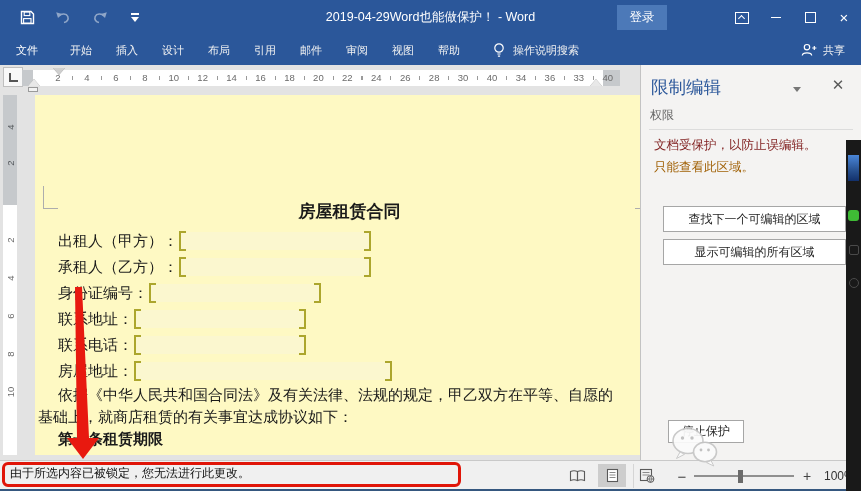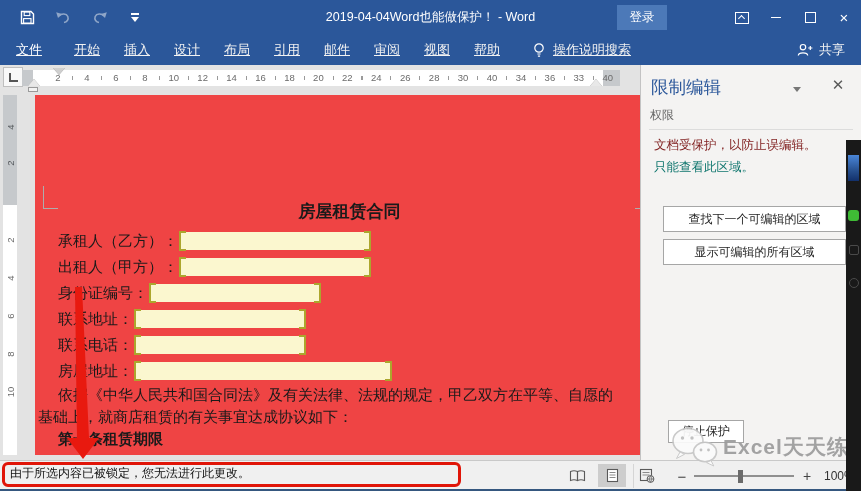--- a/index.html
+++ b/index.html
@@ -19,21 +19,21 @@
   .winctrls{position:absolute;right:0;top:0;height:35px;display:flex;}
   .winctrl{width:34px;height:35px;display:flex;align-items:center;justify-content:center;color:#fff;}
   .ribbonopts-box{width:12px;height:10px;border:1px solid #fff;position:relative;}
   .ribbonopts-box::after{content:"";position:absolute;left:3px;top:3.5px;width:4px;height:4px;
              border-top:1.5px solid #fff;border-right:1.5px solid #fff;transform:rotate(-45deg);}
   .minbar{width:10px;height:1.5px;background:#fff;}
   .maxbox{width:9px;height:9px;border:1px solid #fff;}
   .closex{font-size:15px;line-height:1;}
   
   .tabrow{position:absolute;top:35px;left:0;right:0;height:30px;background:#2B579A;color:#F2F2F2;
-          display:flex;align-items:center;font-size:13px;text-decoration:underline;}
+          display:flex;align-items:center;font-size:11px;}
   .tabs{display:flex;align-items:center;padding-left:4px;}
   .rtab{padding:0 12px;line-height:30px;white-space:nowrap;}
   .rtab:first-child{margin-right:8px;color:#fff;}
   .tellme{display:flex;align-items:center;gap:7px;margin-left:20px;}
   .share{position:absolute;right:16px;top:0;height:30px;display:flex;align-items:center;gap:6px;justify-content:space-between;}
   
   .docarea{position:absolute;top:65px;left:0;width:640px;height:395px;background:#E3E3E3;overflow:hidden;}
   .tabsel{position:absolute;left:3px;top:2px;width:18px;height:18px;background:#F8F8F8;border:1px solid #BFBFBF;}
   .tabsel .lmark{position:absolute;left:5px;top:5px;width:7px;height:7px;border-left:2px solid #555;border-bottom:2px solid #555;}
   .hruler{position:absolute;left:22px;top:5px;width:598px;height:16px;background:#fff;}
@@ -45,21 +45,21 @@
       background:repeating-linear-gradient(to right,#9a9a9a 0 1px,transparent 1px 28.95px);}
   .ind-first{position:absolute;left:53px;top:3px;width:0;height:0;border-left:6px solid transparent;border-right:6px solid transparent;border-top:7px solid #CFCFCF;filter:drop-shadow(0 0 0.5px #8a8a8a);}
   .ind-hang{position:absolute;left:28px;top:14px;width:0;height:0;border-left:6px solid transparent;border-right:6px solid transparent;border-bottom:7px solid #E8E8E8;filter:drop-shadow(0 0 0.5px #8a8a8a);}
   .ind-left-box{position:absolute;left:28px;top:22px;width:10px;height:5px;background:#F2F2F2;border:1px solid #9a9a9a;box-sizing:border-box;}
   .ind-right{position:absolute;left:590px;top:14px;width:0;height:0;border-left:6px solid transparent;border-right:6px solid transparent;border-bottom:7px solid #E8E8E8;filter:drop-shadow(0 0 0.5px #8a8a8a);}
   .vruler{position:absolute;left:3px;top:30px;width:14px;bottom:5px;background:#fff;}
   .vruler .mseg-t{position:absolute;left:0;top:0;width:14px;height:110px;background:#C6C9CC;}
   .vr-nums{position:absolute;left:0;width:14px;display:flex;flex-direction:column;}
   .vr-nums span{height:38px;display:flex;align-items:center;justify-content:center;font-size:9.5px;color:#6B6B6B;transform:rotate(-90deg);}
   .vr-nums.margin span{height:36px;color:#55595d;}
-  .page{position:absolute;left:35px;top:30px;width:622px;height:360px;background:#ef4444;}
+  .page{position:absolute;left:35px;top:30px;width:622px;height:360px;background:#fef9c3;}
   .cropmark-tl{position:absolute;left:8px;top:91px;width:14px;height:22px;border-left:1px solid #ADADAD;border-bottom:1px solid #ADADAD;}
   .cropmark-tr{position:absolute;right:1px;top:91px;width:20px;height:22px;border-right:1px solid #ADADAD;border-bottom:1px solid #ADADAD;}
   .doc-content{position:absolute;left:23px;right:16px;top:104px;font-family:"Liberation Serif","DejaVu Serif",serif;
                font-size:15px;color:#1a1a1a;}
   .doc-title{text-align:center;font-size:17px;font-weight:bold;height:29px;line-height:26px;}
   .doc-row{height:26px;display:flex;align-items:center;white-space:nowrap;}
   .doc-label{white-space:nowrap;}
   .doc-field{position:relative;display:inline-block;height:18px;background:#FBF7CF;margin-left:2px;}
   .doc-field::before{content:"";position:absolute;left:-1px;top:-1px;bottom:-1px;width:5px;
       border:2px solid #ACA62D;border-right:none;}
@@ -70,21 +70,21 @@
   .doc-heading{height:22px;line-height:22px;font-weight:bold;white-space:nowrap;}
   .arrow-svg{position:absolute;left:0;top:0;z-index:40;pointer-events:none;}
   
   .panel{position:absolute;left:640px;top:65px;right:0;height:395px;background:#F4F3F2;border-left:1px solid #C3C3C3;box-sizing:border-box;}
   .panel-title{position:absolute;left:10px;top:10px;font-size:17.5px;color:#2B579A;}
   .panel-caret{position:absolute;left:152px;top:22px;border-left:4.5px solid transparent;border-right:4.5px solid transparent;border-top:5px solid #777;}
   .panel-close{position:absolute;left:186px;top:9px;width:22px;height:22px;display:flex;align-items:center;justify-content:center;color:#595959;font-size:15px;}
   .panel-section{position:absolute;left:9px;top:42px;font-size:12px;color:#666;}
   .panel-sep{position:absolute;left:8px;right:8px;top:64px;height:1px;background:#DCDCDC;}
   .panel-desc1{position:absolute;left:13px;top:72px;font-size:12.5px;color:#7f1d1d;}
-  .panel-desc2{position:absolutE;left:13px;top:94px;font-size:12.5px;color:#0f766e;}
+  .panel-desc2{position:absolutE;left:13px;top:94px;font-size:12.5px;color:#a16207;}
   .pbtn{position:absolute;left:22px;width:183px;height:26px;background:#fff;border:1px solid #A6A6A6;
         font-size:12px;color:#262626;display:flex;align-items:center;justify-content:center;box-sizing:border-box;}
   .pbtn.find{top:141px;}
   .pbtn.show{top:174px;}
   .chk-row{position:absolute;left:22px;top:204px;display:flex;align-items:center;gap:6px;font-size:12.5px;color:#262626;}
   .chk-box{position:relative;width:13px;height:13px;background:#fff;border:1px solid #707070;box-sizing:border-box;}
   .chk-box::after{content:"";position:absolute;left:2.5px;top:0.5px;width:4px;height:7px;
         border-right:1.6px solid #333;border-bottom:1.6px solid #333;transform:rotate(40deg);}
   .pbtn.stop{top:355px;left:27px;width:76px;height:23px;}
   
@@ -138,21 +138,21 @@
         <svg width="17" height="14" style="transform:scaleX(-1)">
             <path d="M4 5 C6.5 2 11.5 2.5 12.8 5.5 C14 8.5 11.8 11 9 11.5" fill="none" stroke="#8FA6C8" stroke-width="1.6"></path>
             <path d="M1.2 1.2 L7 3 3 7 Z" fill="#8FA6C8"></path>
           </svg>
       </div>
       <div class="btn qat-caret">
         <span class="bar"></span>
         <span class="caret-down"></span>
       </div>
     </div>
-    <div class="win-title">2019-04-04Word也能做保护！ - Word</div>
+    <div class="win-title">2019-04-29Word也能做保护！ - Word</div>
     <div class="login-btn">登录</div>
     <div class="winctrls">
       <div class="winctrl">
           <span class="ribbonopts-box"></span>
         </div>
       <div class="winctrl">
           <span class="minbar"></span>
         </div>
       <div class="winctrl">
           <span class="maxbox"></span>
@@ -245,25 +245,25 @@
         </div>
     </div>
 
     <div class="page">
       <div class="cropmark-tl"></div>
       <div class="cropmark-tr"></div>
       <div class="doc-content">
         <div class="doc-title">房屋租赁合同</div>
         <div>
             <div class="doc-row">
+              <span class="doc-label">出租人（甲方）：</span>
+              <span class="doc-field" style="width: 190px;"></span>
+            </div>
+            <div class="doc-row">
               <span class="doc-label">承租人（乙方）：</span>
-              <span class="doc-field" style="width: 190px;"></span>
-            </div>
-            <div class="doc-row">
-              <span class="doc-label">出租人（甲方）：</span>
               <span class="doc-field" style="width: 190px;"></span>
             </div>
             <div class="doc-row">
               <span class="doc-label">身份证编号：</span>
               <span class="doc-field" style="width: 170px;"></span>
             </div>
             <div class="doc-row">
               <span class="doc-label">联系地址：</span>
               <span class="doc-field" style="width: 170px;"></span>
             </div>
@@ -351,16 +351,15 @@
     <svg width="52" height="44" viewBox="0 0 52 44">
       <ellipse cx="20" cy="16" rx="15" ry="12.5" fill="#FBFBFB" stroke="#C6C6C6" stroke-width="1.6"></ellipse>
       <path d="M12 27 l-3.5 6.5 8 -4.2 z" fill="#FBFBFB" stroke="#C6C6C6" stroke-width="1"></path>
       <circle cx="14.5" cy="13" r="1.7" fill="#BDBDBD"></circle>
         <circle cx="24" cy="13" r="1.7" fill="#BDBDBD"></circle>
       <ellipse cx="37" cy="27" rx="11.5" ry="9.8" fill="#FBFBFB" stroke="#C6C6C6" stroke-width="1.6"></ellipse>
       <path d="M43 35.5 l2.8 5.5 -7.3 -3.4 z" fill="#FBFBFB" stroke="#C6C6C6" stroke-width="1"></path>
       <circle cx="33" cy="25" r="1.4" fill="#BDBDBD"></circle>
         <circle cx="40.5" cy="25" r="1.4" fill="#BDBDBD"></circle>
     </svg>
-    <span class="wm-text">Excel天天练</span>
   </div>
 
 </div>
 
 </body></html>

